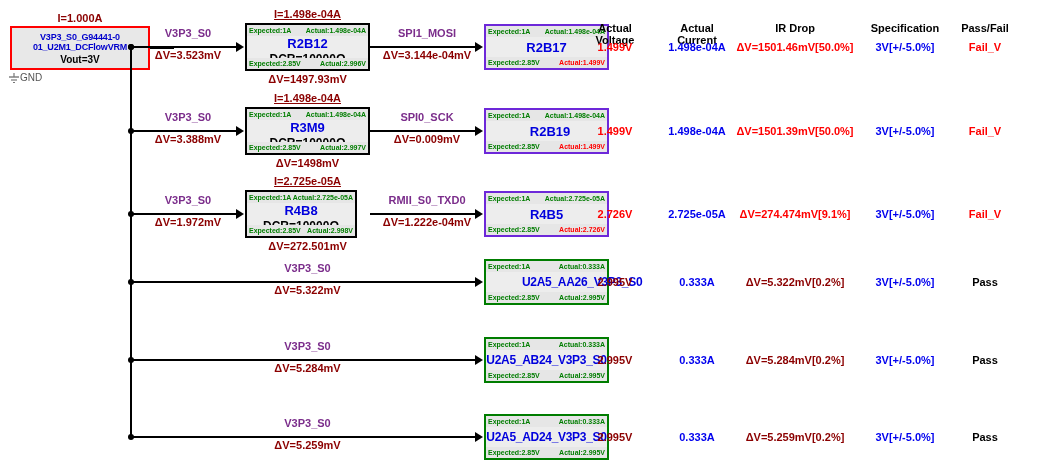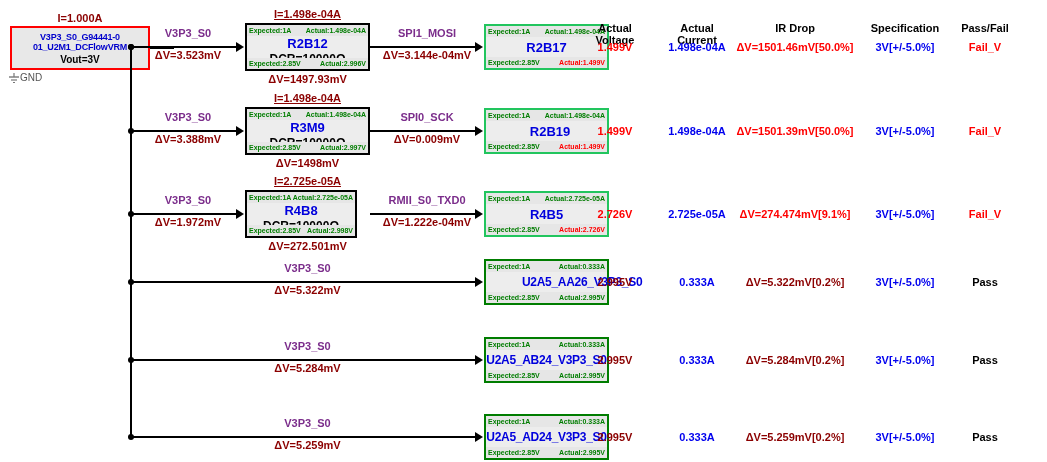--- a/index.html
+++ b/index.html
@@ -37,21 +37,21 @@
   .comp-ref{position:absolute;left:0;right:0;top:11px;text-align:center;
             color:#0000dd;font-weight:bold;font-size:13px;line-height:15px;}
   .comp-dcr{position:absolute;left:0;right:0;top:27px;text-align:center;
             color:#000;font-weight:bold;font-size:12px;line-height:14px;}
   .comp-i{position:absolute;text-align:center;color:#8b0000;font-weight:bold;
           font-size:11px;text-decoration:underline;}
   .comp-dv{position:absolute;text-align:center;color:#8b0000;font-weight:bold;
            font-size:11px;}
   
   .dst-box{position:absolute;box-sizing:border-box;background:#ededed;}
-  .dst-box.fail{border:2px solid #22c55e;}
+  .dst-box.fail{border:2px solid #6d28d9;}
   .dst-box.pass{border:2px solid #007d00;}
   
   .net-label{position:absolute;text-align:center;color:#7b2d8b;font-weight:bold;
              font-size:11px;line-height:13px;white-space:nowrap;}
   .net-dv{position:absolute;text-align:center;color:#8b0000;font-weight:bold;
           font-size:11px;line-height:13px;white-space:nowrap;}
   .src-i{position:absolute;text-align:center;color:#8b0000;font-weight:bold;
          font-size:11px;}
   
   .th{position:absolute;text-align:center;color:#000;font-weight:bold;

